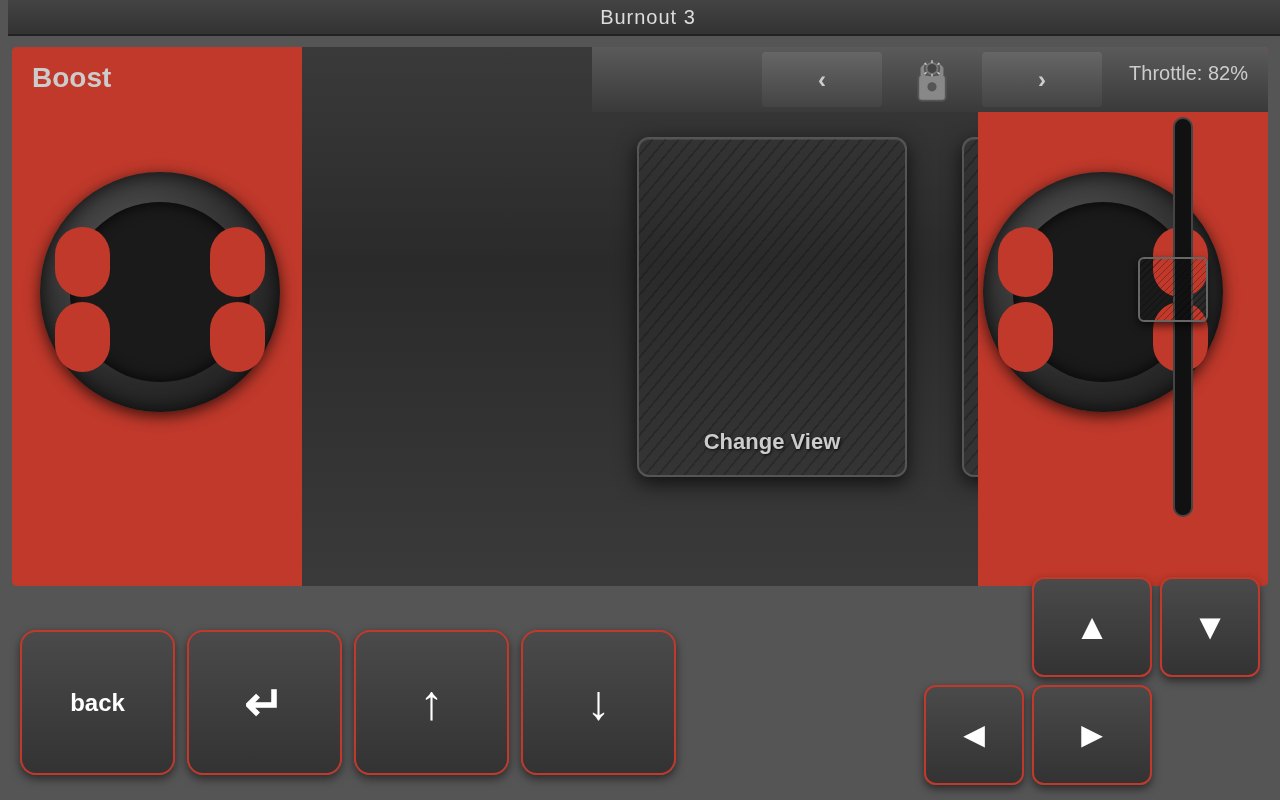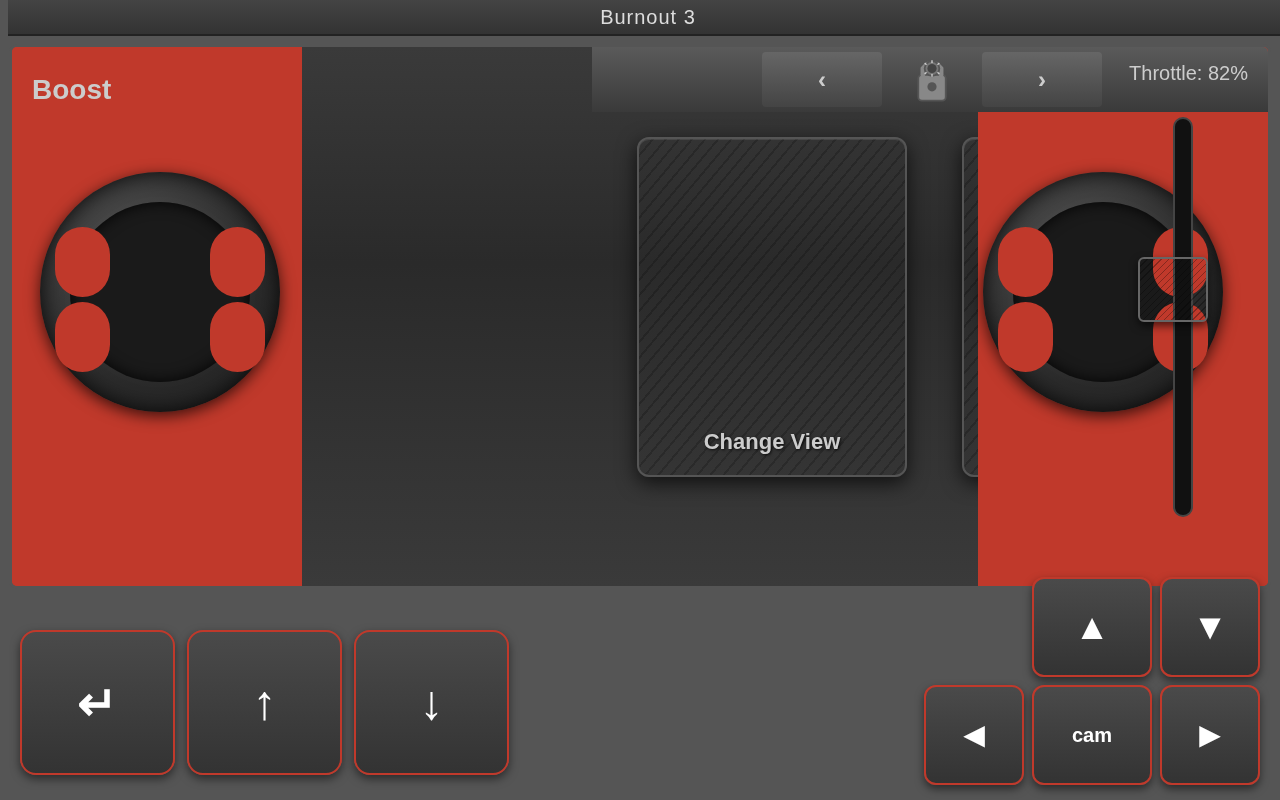--- a/index.html
+++ b/index.html
@@ -133,21 +133,21 @@
       background: #c0392b;
       border-radius: 30px;
       top: 130px;
       right: 15px;
       z-index: 2;
     }
 
     
     #boost-label {
       position: absolute;
-      top: 27px;
+      top: 15px;
       left: 20px;
       color: #ccc;
       font-size: 28px;
       font-weight: bold;
       z-index: 10;
     }
 
     
     #wheel-right {
       position: absolute;
@@ -443,20 +443,23 @@
         <div class="spoke-hole-right-top"></div>
         <div class="spoke-hole-right-bottom"></div>
       </div>
     </div>
   </div>
 
 </div>
 
 <div id="bottom-bar">
 
+  <div class="ctrl-btn">
+    <span>back</span>
+  </div>
 
   <div class="ctrl-btn">
     <span class="arrow-icon">↵</span>
   </div>
 
   <div class="ctrl-btn">
     <span class="arrow-icon">↑</span>
   </div>
 
   <div class="ctrl-btn">
@@ -473,20 +476,17 @@
       <span class="arrow">▲</span>
     </div>
     <div class="dpad-btn">
       <span class="arrow">▼</span>
     </div>
 
     <div class="dpad-btn">
       <span class="arrow">◄</span>
     </div>
     <div class="dpad-btn">
-      <span>cam</span>
-    </div>
-    <div class="dpad-btn">
       <span class="arrow">►</span>
     </div>
   </div>
 
 </div>
 
 </body></html>

